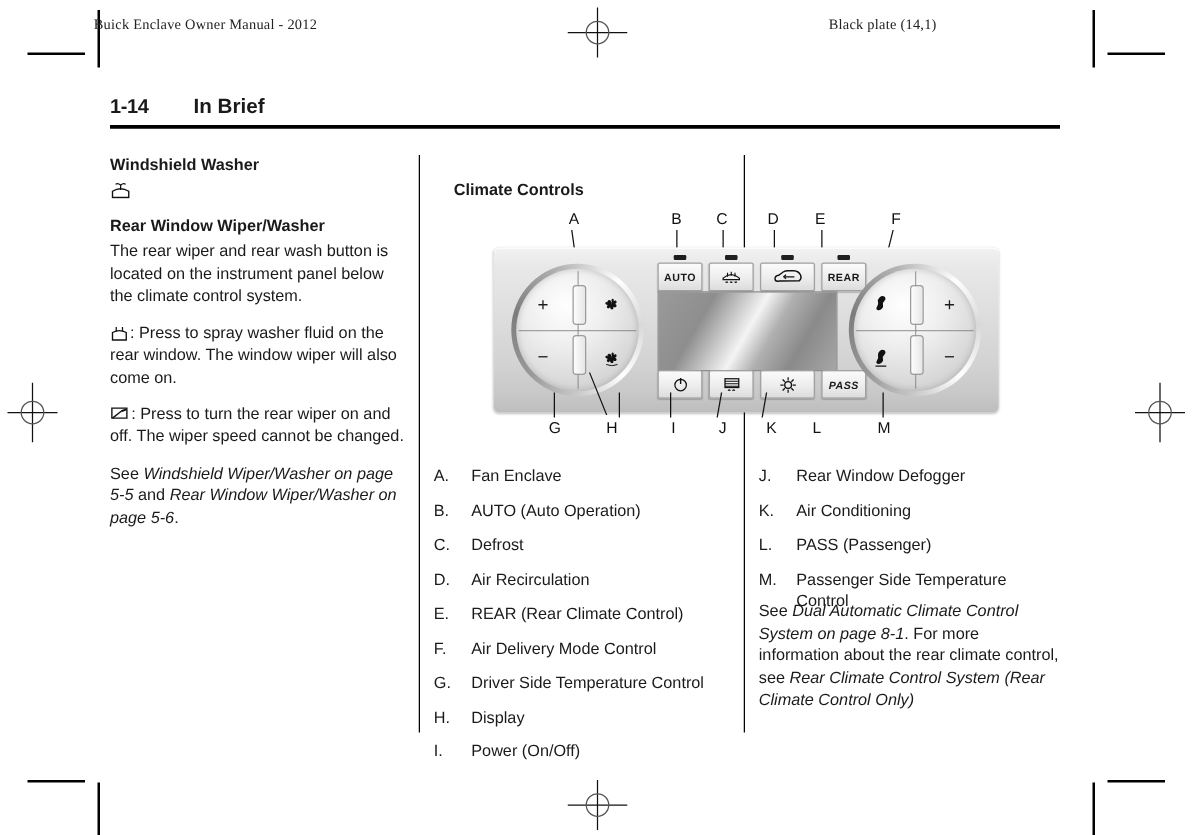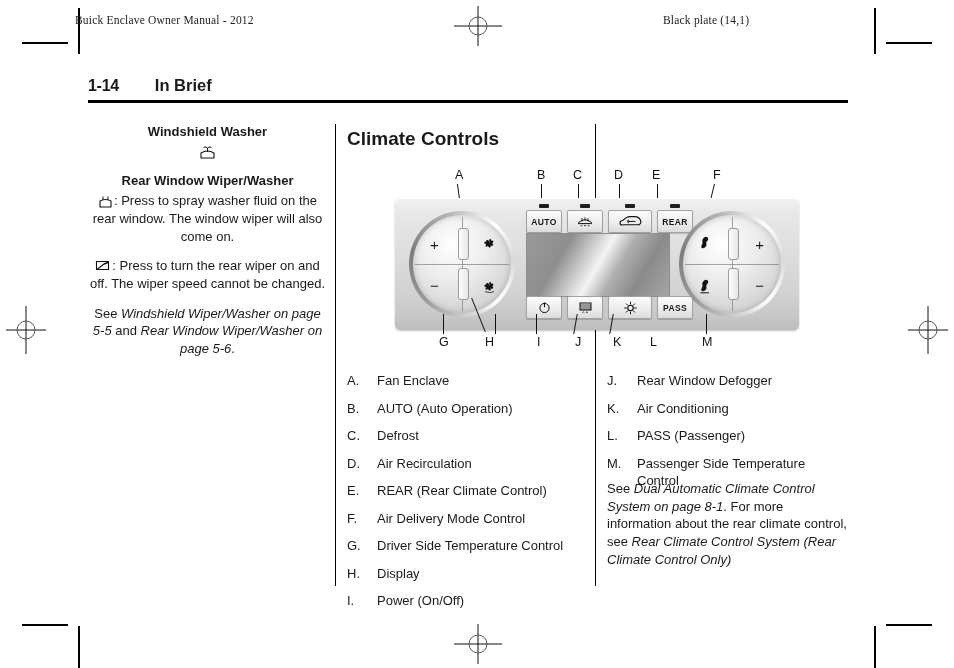--- a/index.html
+++ b/index.html
@@ -62,41 +62,41 @@
     width: 760px;
     height: 3px;
     background: #000;
   }
 
   
   .col {
     position: absolute;
     top: 124px;
   }
-  .col-1 { left: 88px;  width: 239px; text-align: center; }
+  .col-1 { left: 88px;  width: 239px; }
 
   .col-rule {
     position: absolute;
     top: 124px;
     width: 1px;
     background: #000;
   }
   .rule-1 { left: 335px; height: 462px; }
   .rule-2 { left: 595px; height: 462px; }
 
   h3.sub {
     font-size: 13px;
     font-weight: bold;
     margin: 0 0 3px 0;
     line-height: 1.25;
   }
   h2.sec {
-    font-size: 19px;
+    font-size: 13px;
     font-weight: bold;
-    margin: 0;
+    margin: 16px;
     line-height: 1.2;
   }
   p.body {
     font-size: 13px;
     line-height: 1.36;
     margin: 0 0 12px 0;
   }
   .ital { font-style: italic; }
   .glyph {
     display: inline-block;
@@ -316,20 +316,21 @@
         <path d="M2 13 H15 V8 Q8.5 4 2 8 Z" fill="none" stroke="#111" stroke-width="1.1"></path>
         <path d="M8.5 7 V3" stroke="#111" stroke-width="1"></path>
         <path d="M8.5 3 Q6 1 4.5 2.5" fill="none" stroke="#111" stroke-width="1"></path>
         <path d="M8.5 3 Q11 1 12.5 2.5" fill="none" stroke="#111" stroke-width="1"></path>
       </svg>
     </span>
   </p>
 
   <h3 class="sub">Rear Window Wiper/Washer</h3>
 
+  <p class="body">The rear wiper and rear wash button is located on the instrument panel below the climate control system.</p>
 
   <p class="body">
     <span class="glyph">
       <svg class="icon" width="15" height="13" viewBox="0 0 15 13">
         <path d="M2 12 H13 V6 Q7.5 3 2 6 Z" fill="none" stroke="#111" stroke-width="1.1"></path>
         <path d="M5 5.2 V1.5" stroke="#111" stroke-width="1"></path>
         <path d="M10 5.2 V1.5" stroke="#111" stroke-width="1"></path>
       </svg>
     </span><span>:  Press to spray washer fluid on the rear window. The window wiper will also come on.</span>
   </p>
@@ -445,21 +446,21 @@
     <div class="btn btn-bot" style="left:213px; width:42px;">
       <span>
         <svg class="icon" width="15" height="14" viewBox="0 0 15 14">
           <circle cx="7.5" cy="7" r="2.7" fill="none" stroke="#111" stroke-width="1.1"></circle>
           <path d="M7.5 0.8 V3.4 M7.5 10.6 V13.2 M1.3 7 H3.9 M11.1 7 H13.7
                    M3.1 2.6 L4.9 4.4 M10.1 9.6 L11.9 11.4 M3.1 11.4 L4.9 9.6 M10.1 4.4 L11.9 2.6" stroke="#111" stroke-width="1"></path>
         </svg>
       </span>
     </div>
 
-    <div class="btn btn-bot" style="left:262px; width:34px;">
+    <div class="btn btn-bot" style="left:262px; width:34px;font-style:italic;">
       <span>PASS</span>
     </div>
 
     <div class="knob knob-right">
       <div class="knob-face">
         <div class="knob-cross-h"></div>
         <div class="knob-cross-v"></div>
         <div class="knob-slot slot-top"></div>
         <div class="knob-slot slot-bot"></div>
         <span class="knob-lbl" style="right:17px; top:22px;">+</span>

